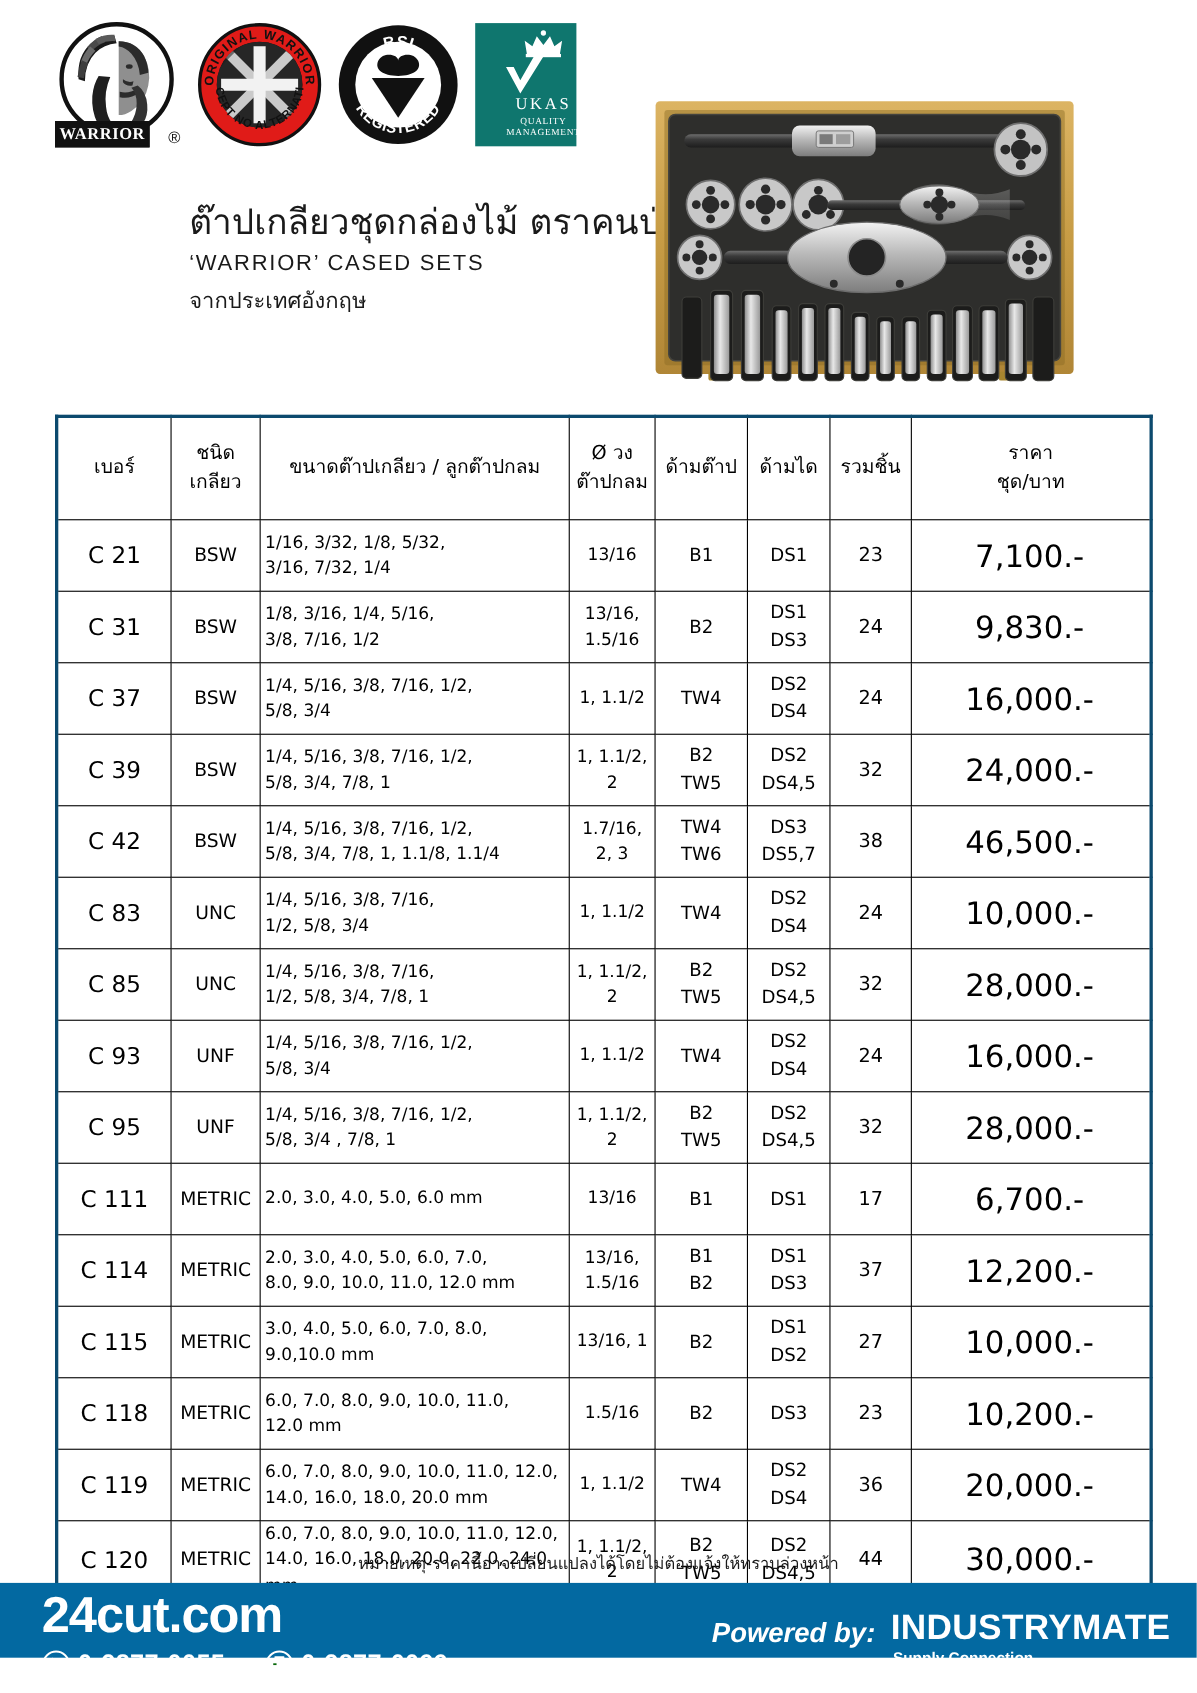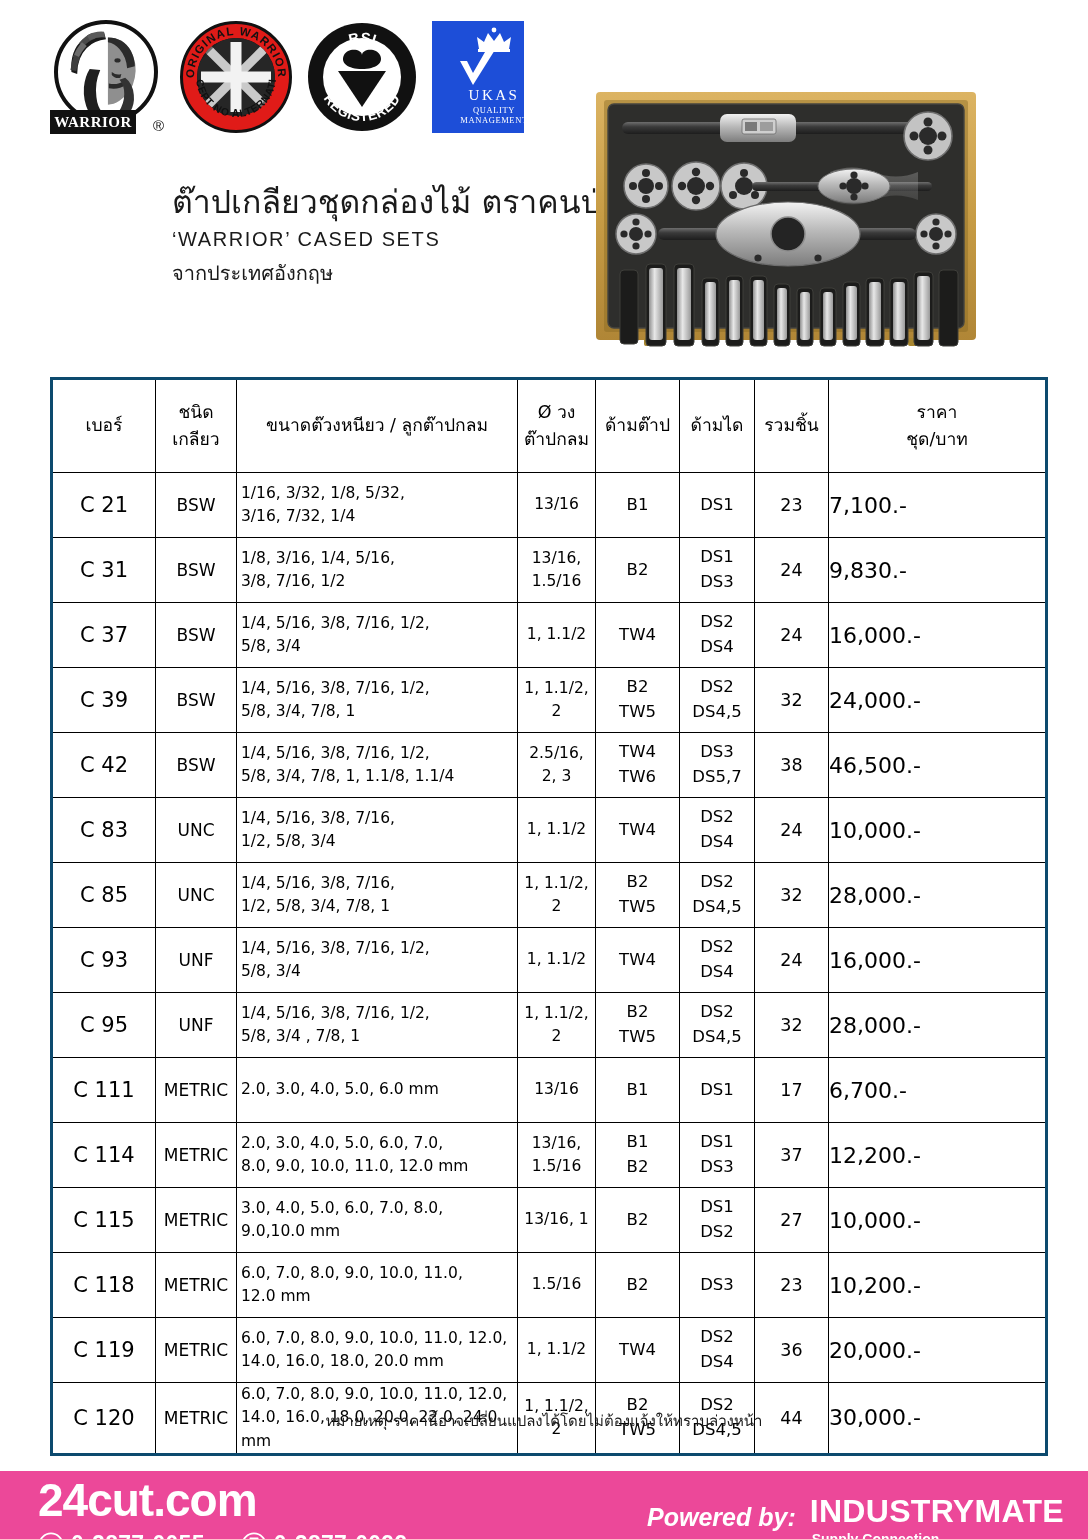--- a/index.html
+++ b/index.html
@@ -52,21 +52,21 @@
   .lb-ring {
     position:absolute; left:2px; top:2px; width:108px; height:108px;
     border-radius:50%; background:#111;
   }
   .lb-hole {
     position:absolute; left:17px; top:17px; width:78px; height:78px;
     border-radius:50%; background:#fff;
   }
   .lb-heart { position:absolute; left:26px; top:26px; width:60px; height:62px; }
 
-  .logo-ukas { position:relative; width:92px; height:112px; background:#1d4ed8;
+  .logo-ukas { position:relative; width:92px; height:112px; background:#0f766e;
                display:flex; flex-direction:column; align-items:center; justify-content:flex-start;padding-left:32px; }
   .lu-crown { margin-top:6px; }
   .lu-tick { position:absolute; left:26px; top:22px; }
   .lu-text { position:absolute; bottom:8px; width:100%; text-align:center; color:#fff; }
   .lu-text .u1 { font-size:15px; letter-spacing:2.5px; font-family:"Liberation Serif", serif; display:block; }
   .lu-text .u2 { font-size:8.5px; letter-spacing:0.6px; font-family:"Liberation Serif", serif; display:block; margin-top:1px; }
   .lu-text .u3 { font-size:8.5px; letter-spacing:0.6px; font-family:"Liberation Serif", serif; display:block; }
 
   
   .title-block { position:absolute; left:172px; top:182px; width:420px; }
@@ -114,34 +114,34 @@
 
   tbody td { height:65px; }
   .c-no    { text-align:center; font-size:21px; font-family:"Liberation Sans", sans-serif; }
   .c-type  { text-align:center; font-size:17px; font-family:"Liberation Sans", sans-serif; }
   .c-size  { text-align:left; font-size:15.5px; line-height:1.5; padding-left:4px;
              font-family:"Liberation Sans", sans-serif; }
   .c-dia   { text-align:center; font-size:15.5px; line-height:1.5; font-family:"Liberation Sans", sans-serif; }
   .c-tap   { text-align:center; font-size:16.5px; line-height:1.5; font-family:"Liberation Sans", sans-serif; }
   .c-die   { text-align:center; font-size:16.5px; line-height:1.5; font-family:"Liberation Sans", sans-serif; }
   .c-pcs   { text-align:center; font-size:17.5px; font-family:"Liberation Sans", sans-serif; }
-  .c-price { text-align:left; font-size:22px; padding-right:2px; font-family:"Liberation Sans", sans-serif;
+  .c-price { text-align:center; font-size:28px; padding-right:2px; font-family:"Liberation Sans", sans-serif;
              overflow:hidden; white-space:nowrap;margin-top:30px; }
   .c-size span, .c-dia span, .c-tap span, .c-die span { display:block; }
 
   
   .footnote {
     position:absolute; left:0; top:1409px; width:1088px; text-align:center;
     font-size:15px; color:#1a1a1a; font-family:"DejaVu Sans", sans-serif;
   }
 
   
   .footer {
-    position:absolute; left:0; top:1471px; width:1088px; height:68px;
-    background:#ec4899;
+    position:absolute; left:0; top:1439px; width:1088px; height:68px;
+    background:#0369a1;
   }
   .f-brand { position:absolute; left:38px; top:6px; }
   .f-domain {
     color:#ffffff; font-size:46px; font-weight:bold; letter-spacing:-1px;
     font-family:"Liberation Sans", sans-serif; line-height:1;
   }
   .f-contacts {
     display:flex; align-items:flex-end; gap:36px; margin-top:8px;
   }
   .f-contact { display:flex; align-items:center; gap:7px; }
@@ -440,21 +440,21 @@
       <thead>
         <tr>
           <th class="th-c">
             <span>เบอร์</span>
           </th>
           <th class="th-c">
             <span>ชนิด</span>
             <span class="l2">เกลียว</span>
           </th>
           <th class="th-c">
-            <span>ขนาดต๊วงหนียว / ลูกต๊าปกลม</span>
+            <span>ขนาดต๊าปเกลียว / ลูกต๊าปกลม</span>
           </th>
           <th class="th-c">
             <span>Ø วง</span>
             <span class="l2">ต๊าปกลม</span>
           </th>
           <th class="th-c">
             <span>ด้ามต๊าป</span>
           </th>
           <th class="th-c">
             <span>ด้ามได</span>
@@ -552,21 +552,21 @@
             <td class="c-price">24,000.-</td>
           </tr>
           <tr>
             <td class="c-no">C 42</td>
             <td class="c-type">BSW</td>
             <td class="c-size">
               <span>1/4, 5/16, 3/8, 7/16, 1/2,</span>
               <span>5/8, 3/4, 7/8, 1, 1.1/8, 1.1/4</span>
             </td>
             <td class="c-dia">
-              <span>2.5/16,</span>
+              <span>1.7/16,</span>
               <span>2, 3</span>
             </td>
             <td class="c-tap">
               <span>TW4</span>
               <span>TW6</span>
             </td>
             <td class="c-die">
               <span>DS3</span>
               <span>DS5,7</span>
             </td>

